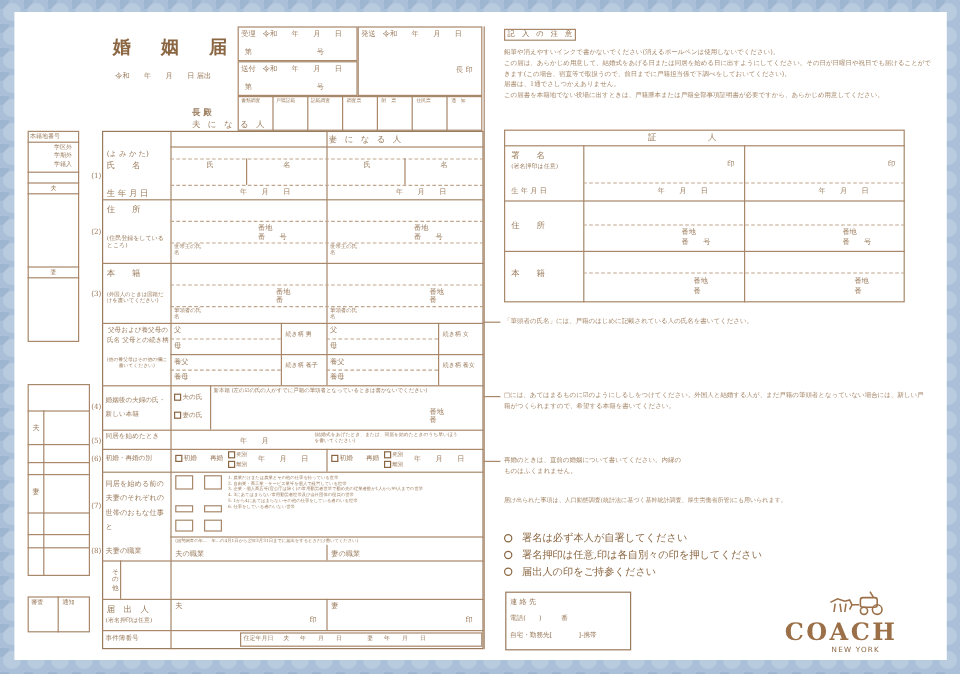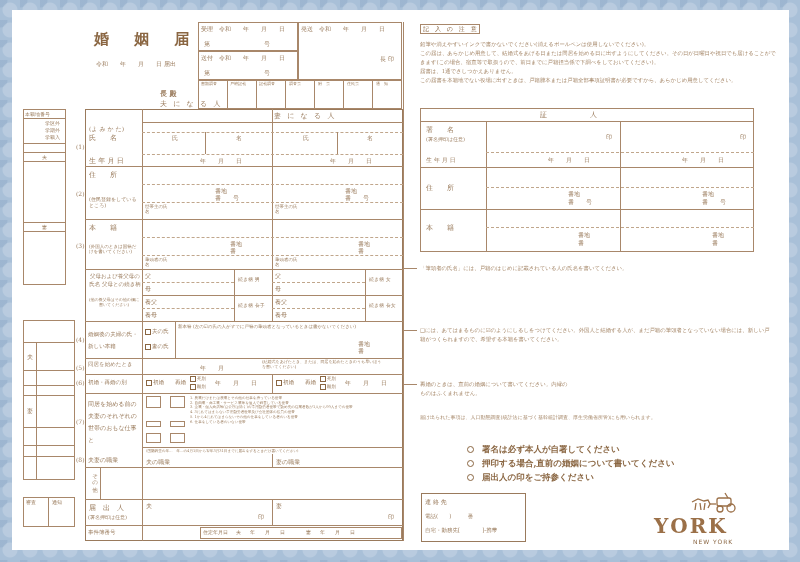--- a/index.html
+++ b/index.html
@@ -17,21 +17,21 @@
   .abs{position:absolute;}
   .paper{position:absolute;left:12px;top:10px;width:777px;height:540px;background:#fff;}
   .ln{position:absolute;background:#a8876a;}
   .box{position:absolute;border:1px solid #a8876a;}
   .box2{position:absolute;border:1.5px solid #9a7a5c;}
   .dash{position:absolute;border-top:1px dashed #c0a68c;height:0;}
   .t{position:absolute;white-space:nowrap;font-size:6px;color:#9a7b5c;line-height:1.2;}
   .t7{font-size:7px;}
   .title{font-size:15px;letter-spacing:10px;color:#8a6642;font-weight:bold;}
   .notes{font-size:5.4px;color:#a48566;line-height:9px;white-space:normal;}
-  .bullet{font-size:8.5px;color:#8a6642;font-weight:bold;margin-left:47px;}
+  .bullet{font-size:8.5px;color:#8a6642;font-weight:normal;}
   .coach{font-size:20px;letter-spacing:2px;color:#9b7048;font-weight:bold;font-family:"DejaVu Serif","Liberation Serif",serif;}
   .ny{font-size:6px;letter-spacing:1px;color:#8a6642;font-family:"DejaVu Sans","Liberation Sans",sans-serif;}
   .chk{display:inline-block;width:6px;height:6px;border:1px solid #8a6642;vertical-align:middle;margin-right:1px;}
   .vtext{writing-mode:vertical-rl;}
   .circle{display:inline-block;width:7px;height:7px;border:1px solid #8a6642;border-radius:50%;margin-right:8px;vertical-align:middle;}
 </style>
 </head>
 <body>
 
 <div class="paper"></div>
@@ -291,34 +291,34 @@
 <div class="t" style="left:578px;top:239px;">番</div>
 <div class="t" style="left:712px;top:231px;">番地</div>
 <div class="t" style="left:712px;top:239px;">番</div>
 
 <div class="t notes" style="left:420px;top:264px;width:360px;">「筆頭者の氏名」には、戸籍のはじめに記載されている人の氏名を書いてください。</div>
 <div class="t notes" style="left:420px;top:326px;width:350px;">□には、あてはまるものに☑のようにしるしをつけてください。外国人と結婚する人が、まだ戸籍の筆頭者となっていない場合には、新しい戸籍がつくられますので、希望する本籍を書いてください。</div>
 <div class="t notes" style="left:420px;top:380px;width:150px;">再婚のときは、直前の婚姻について書いてください。内縁のものはふくまれません。</div>
 <div class="t notes" style="left:420px;top:413px;width:360px;font-size:5px;">届け出られた事項は、人口動態調査(統計法に基づく基幹統計調査、厚生労働省所管)にも用いられます。</div>
 
 <div class="t bullet" style="left:420px;top:444px;"><span class="circle"></span><span>署名は必ず本人が自署してください</span></div>
-<div class="t bullet" style="left:420px;top:458px;"><span class="circle"></span><span>押印する場合,直前の婚姻について書いてください</span></div>
+<div class="t bullet" style="left:420px;top:458px;"><span class="circle"></span><span>署名押印は任意,印は各自別々の印を押してください</span></div>
 <div class="t bullet" style="left:420px;top:472px;"><span class="circle"></span><span>届出人の印をご持参ください</span></div>
 
 <div class="box2" style="left:421px;top:493px;width:105px;height:49px;"></div>
 <div class="t" style="left:425px;top:498px;font-size:6px;">連 絡 先</div>
 <div class="t" style="left:425px;top:513px;font-size:5.5px;">電話(　　)　　　番</div>
 <div class="t" style="left:425px;top:527px;font-size:5.5px;">自宅・勤務先[　　　　]-携帯</div>
 
 <div class="abs" style="left:690px;top:492px;width:50px;height:22px;">
   <svg width="50" height="22" viewBox="0 0 50 22">
     <g fill="none" stroke="#9b7048" stroke-width="1.3">
       <path d="M2 10 L8 7 L14 9 L18 8 L20 12 L18 16 M6 11 L5 18 M10 11 L11 18 M15 11 L14 18"></path>
       <path d="M20 12 L26 12"></path>
       <rect x="27" y="6" width="14" height="8" rx="2"></rect>
       <circle cx="30" cy="17" r="3"></circle>
       <circle cx="41" cy="16" r="4"></circle>
       <path d="M38 6 L35 1"></path>
     </g>
   </svg>
 </div>
-<div class="t coach" style="left:654px;top:514px;">YORK</div>
+<div class="t coach" style="left:654px;top:514px;">COACH</div>
 <div class="t ny" style="left:693px;top:538px;">NEW YORK</div>
 
 </body></html>

